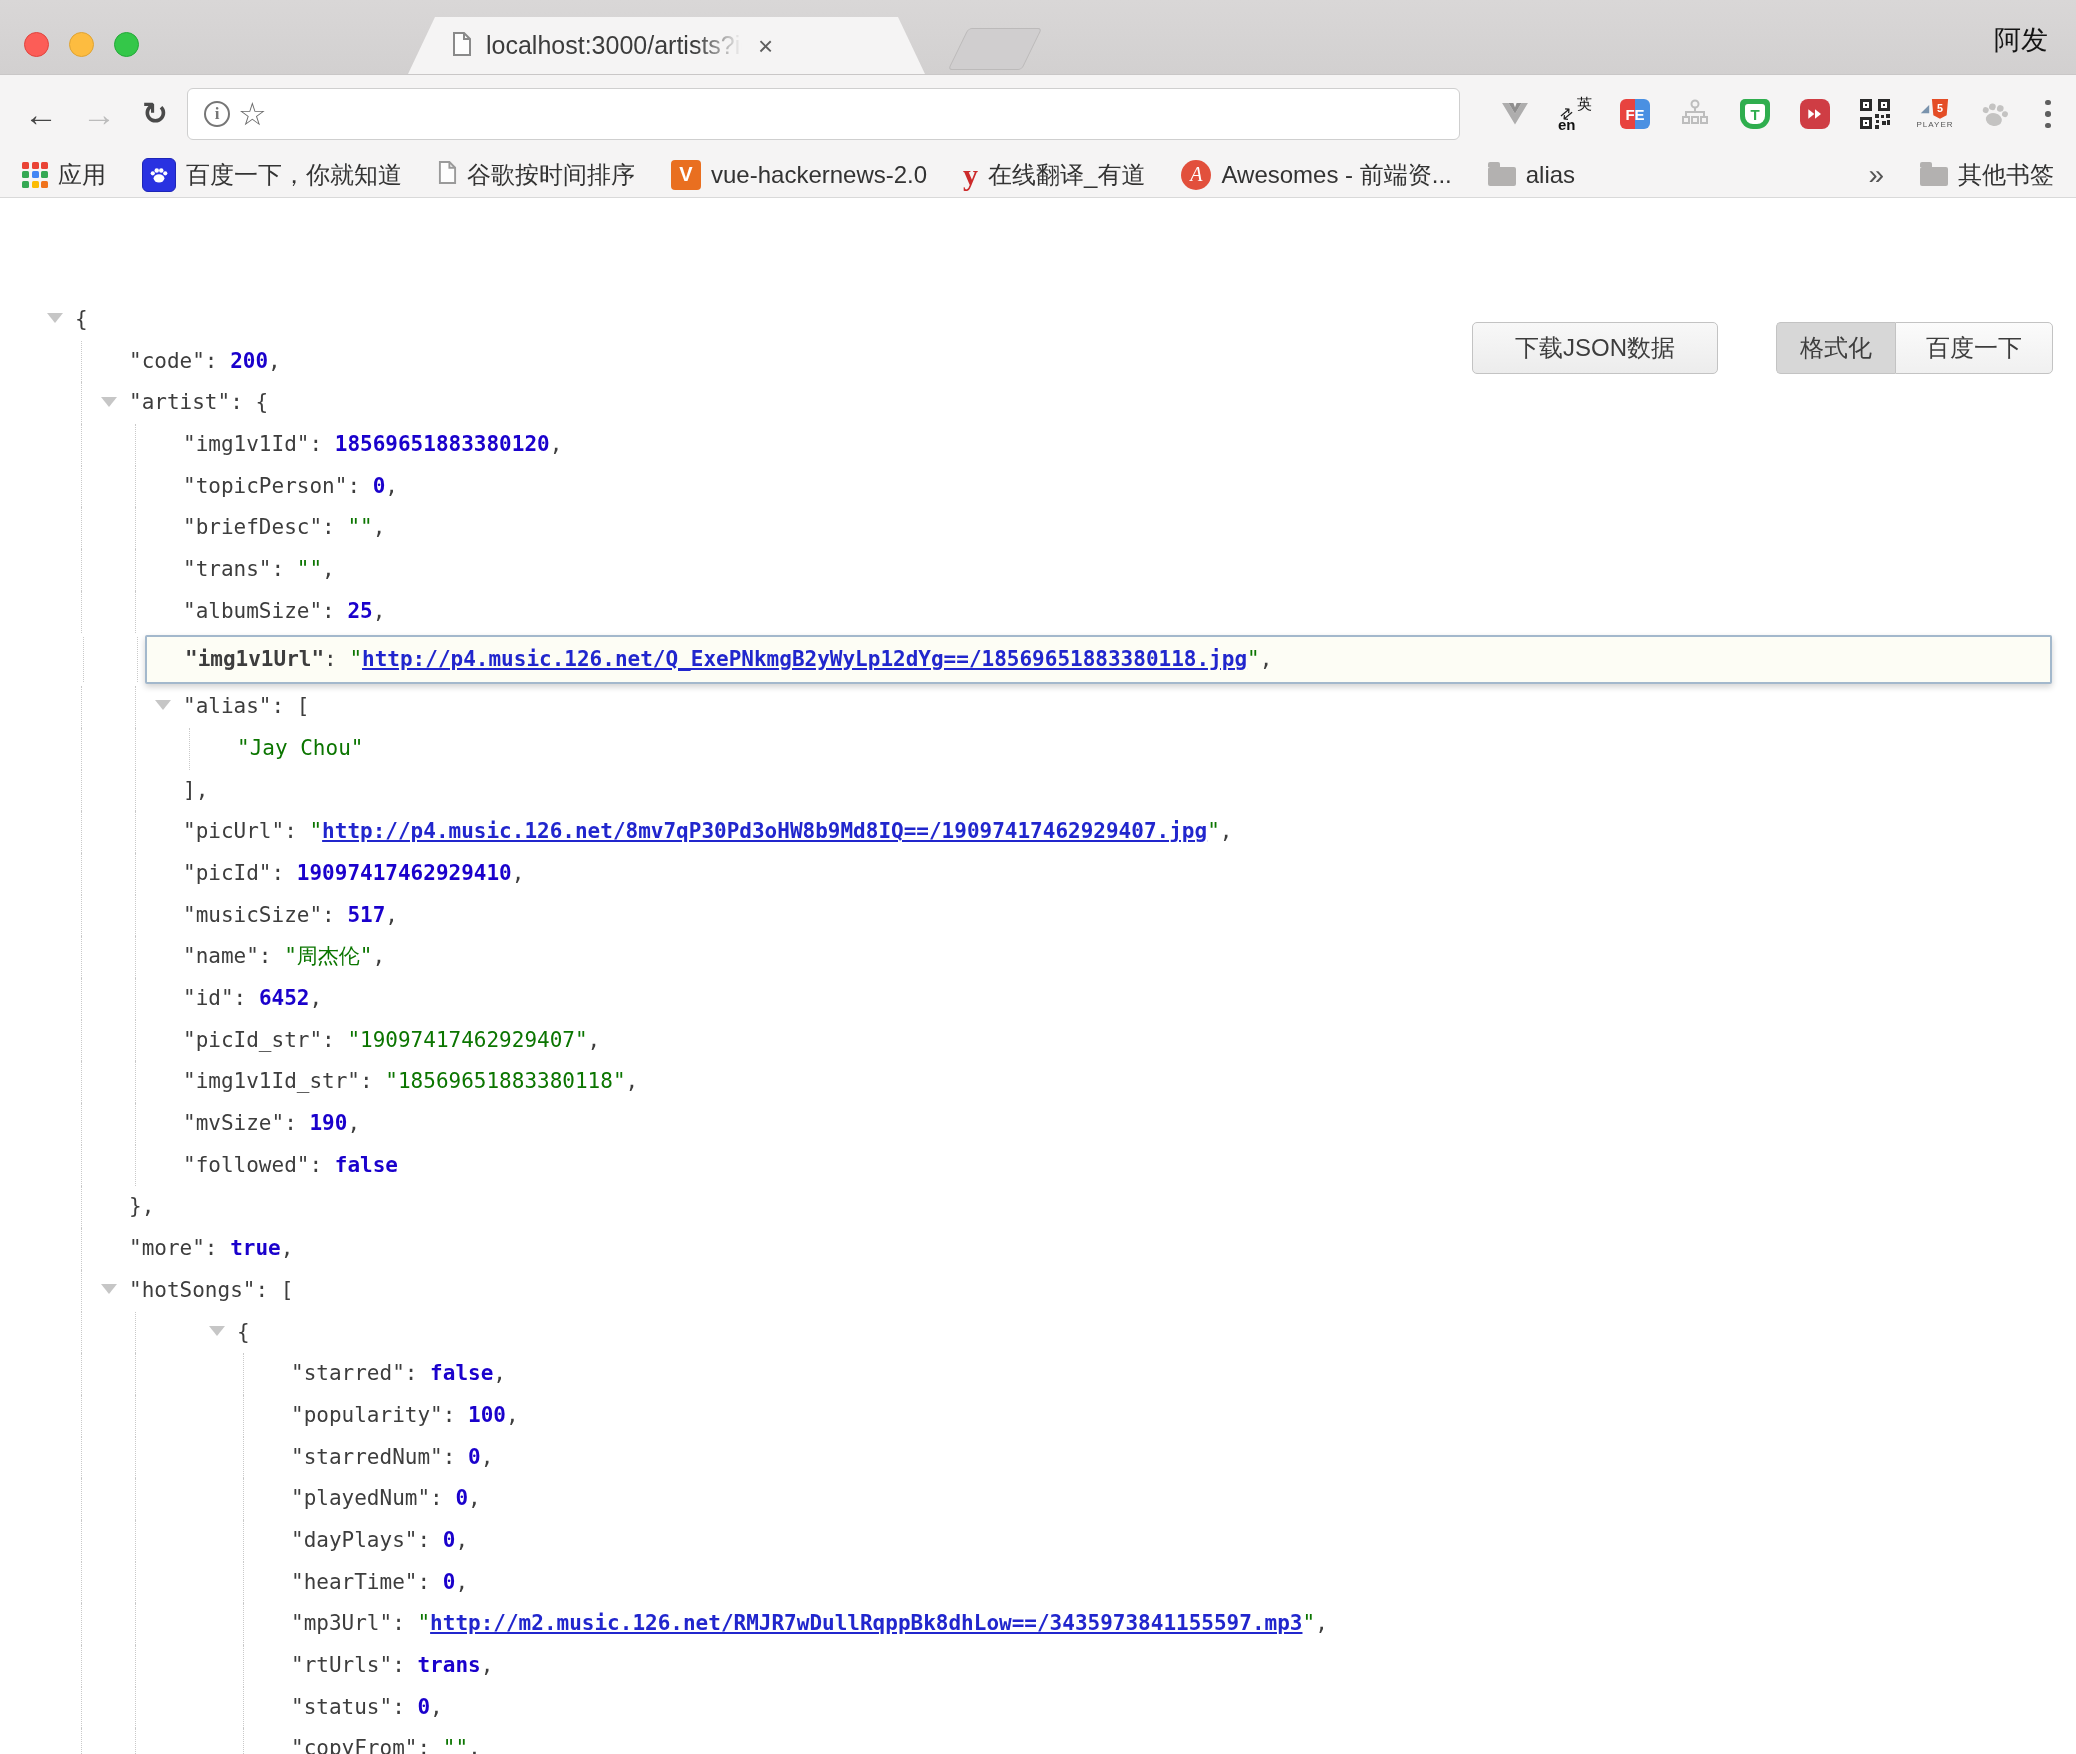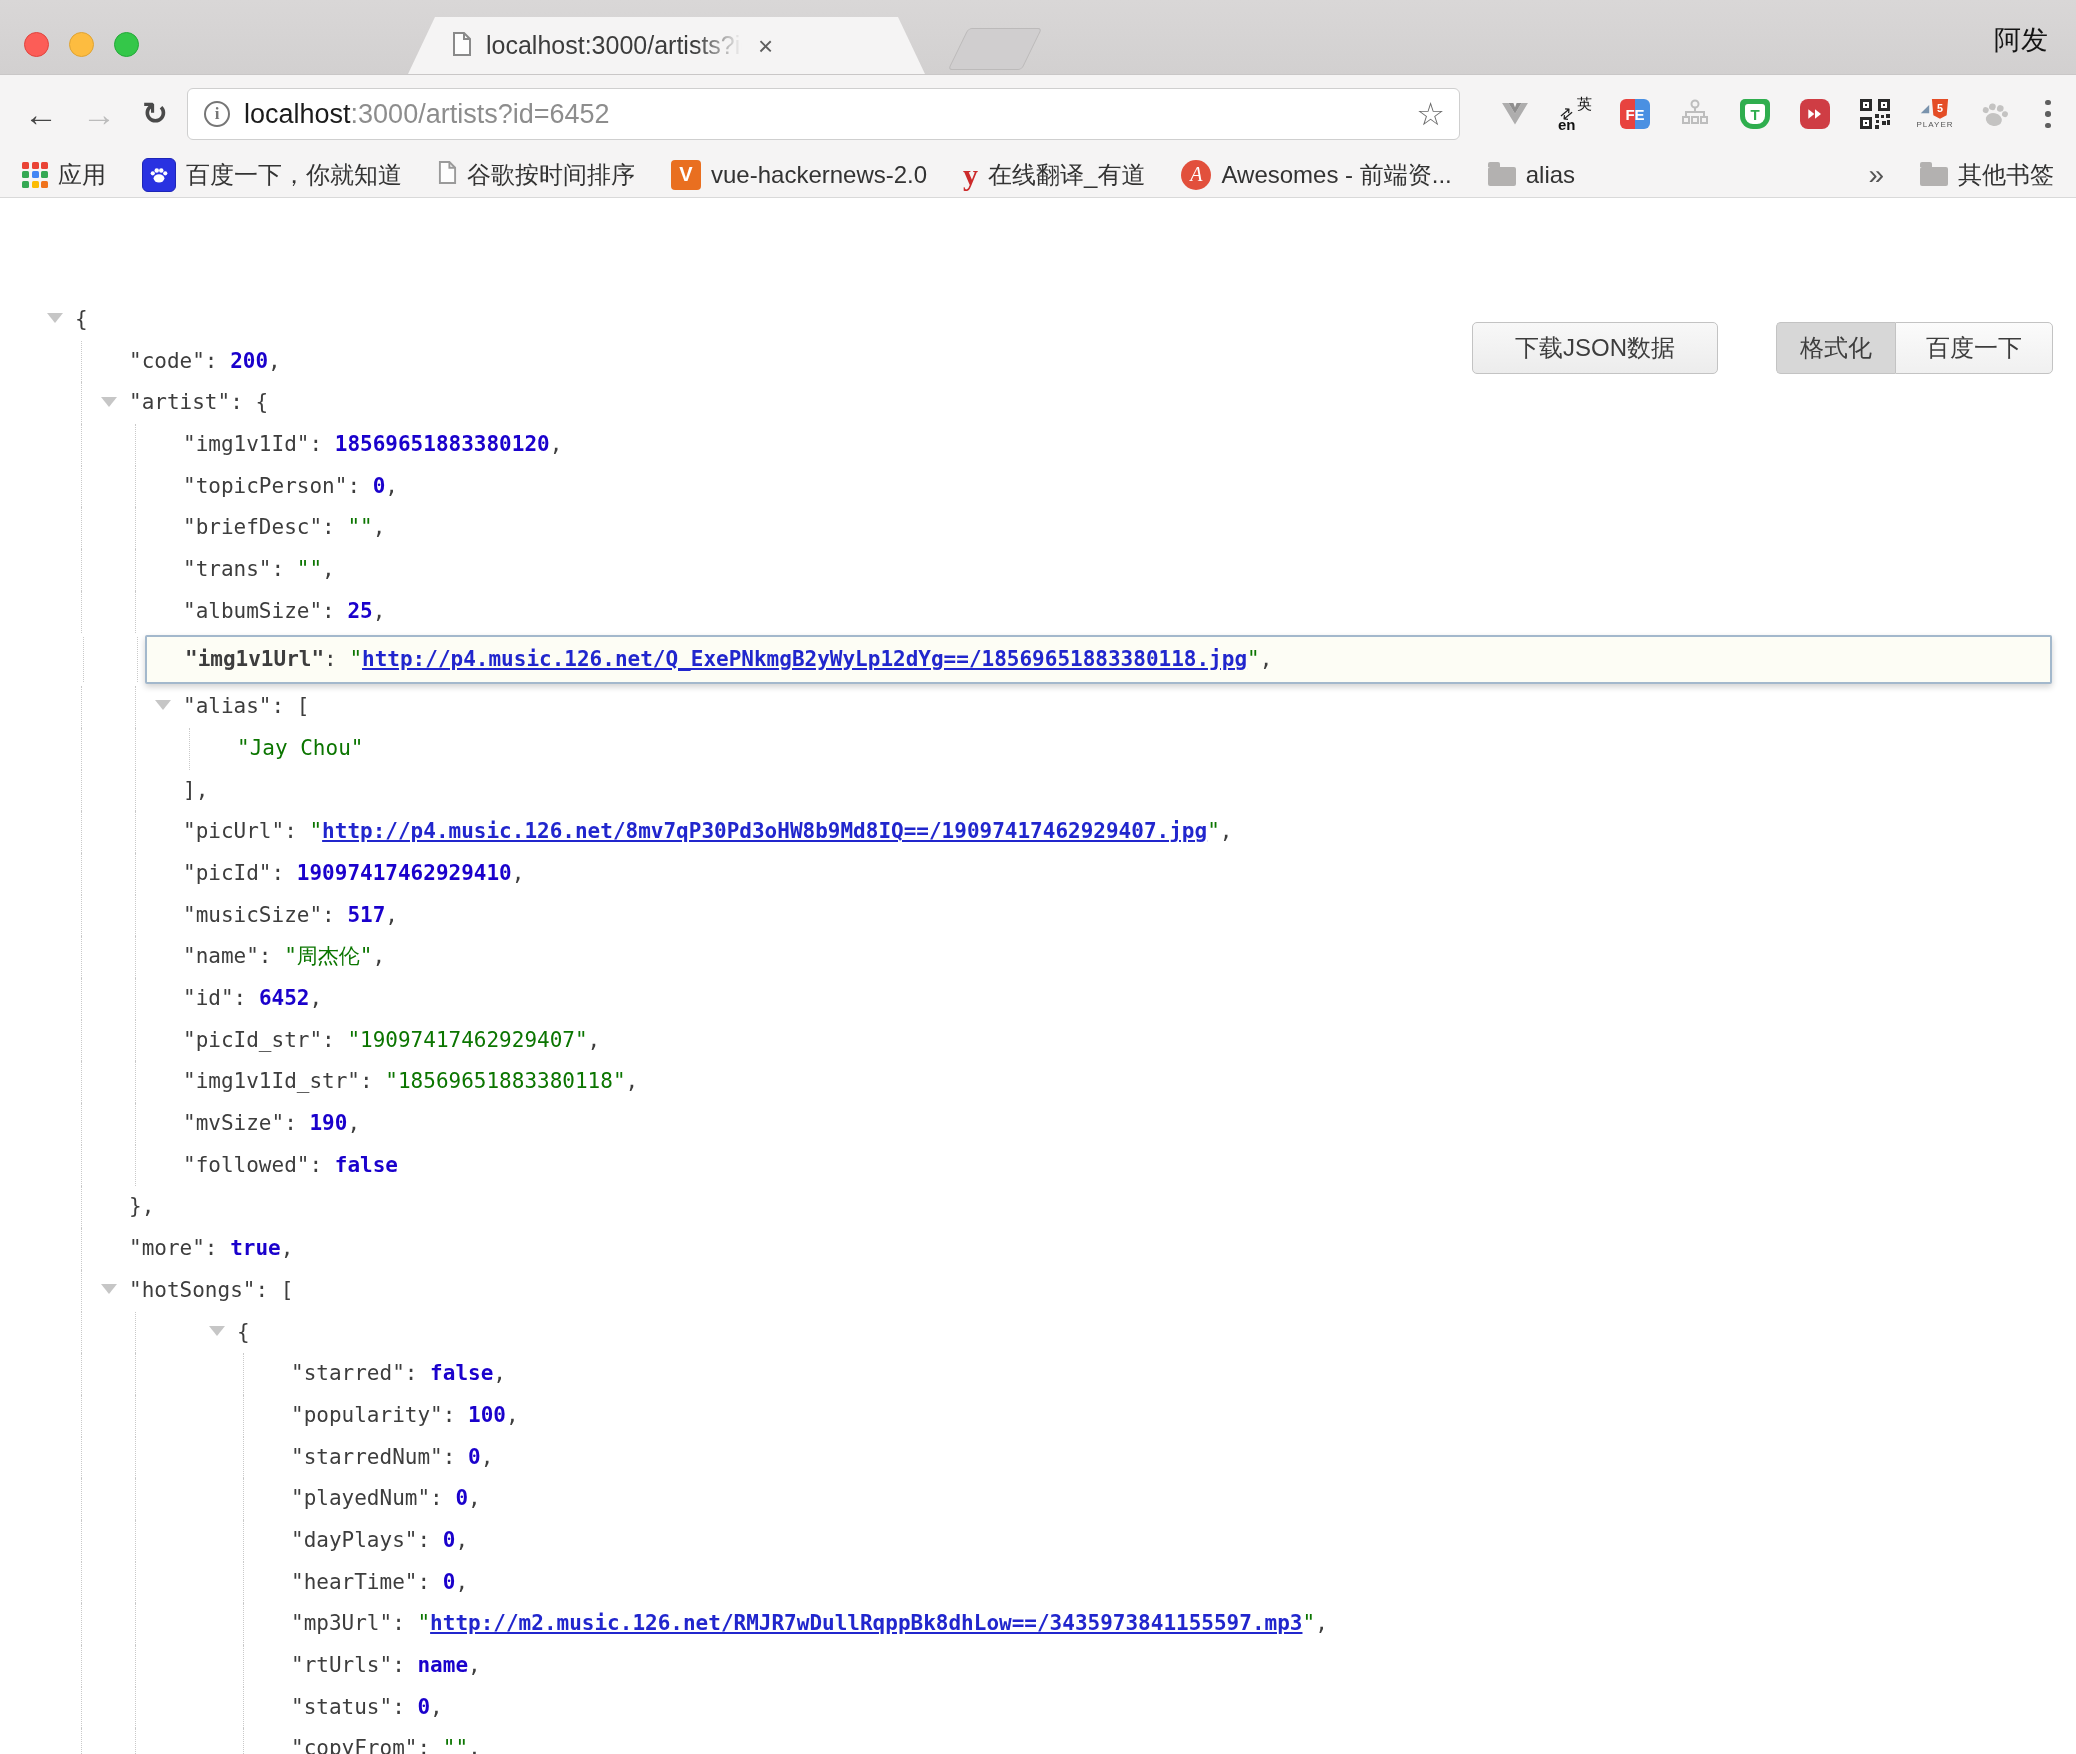--- a/index.html
+++ b/index.html
@@ -129,24 +129,20 @@
   <div class="profile-name">阿发</div>
 </div>
 
 <div class="toolbar">
   <span class="nav-ico back">←</span>
   <span class="nav-ico forward">→</span>
   <span class="nav-ico reload">↻</span>
 
   <div class="urlbar">
     <span class="info-ico">i</span>
-    <span class="url-text">
-      <span class="url-host">localhost</span>
-      <span class="url-rest">:3000/artists?id=6452</span>
-    </span>
     <span class="star-ico">☆</span>
   </div>
 
   <div class="ext-row">
     <span class="ext vue-ico">
       <svg viewBox="0 0 26 22" width="28">
           <path d="M1 1 h6 l6 10 6 -10 h6 L13 21 Z" fill="#aeadad"></path>
           <path d="M7 1 l6 10 6 -10 h-4.5 L13 5 11.5 1 Z" fill="#8f8e8e"></path>
         </svg>
     </span>
@@ -318,17 +314,17 @@
       <div class="json-row" style="padding-left: 101px;"><i class="guide" style="left: 81px;"></i><span class="arrow"></span><span class="t-k">"more"</span><span class="t-c">: </span><span class="t-n">true</span><span class="t-m">,</span></div>
       <div class="json-row" style="padding-left: 101px;"><i class="guide" style="left: 81px;"></i><span class="arrow has"></span><span class="t-k">"hotSongs"</span><span class="t-c">: </span><span class="t-b">[</span></div>
       <div class="json-row" style="padding-left: 209px;"><i class="guide" style="left: 81px;"></i><i class="guide" style="left: 135px;"></i><span class="arrow has"></span><span class="t-b">{</span></div>
       <div class="json-row" style="padding-left: 263px;"><i class="guide" style="left: 81px;"></i><i class="guide" style="left: 135px;"></i><i class="guide" style="left: 243px;"></i><span class="arrow"></span><span class="t-k">"starred"</span><span class="t-c">: </span><span class="t-n">false</span><span class="t-m">,</span></div>
       <div class="json-row" style="padding-left: 263px;"><i class="guide" style="left: 81px;"></i><i class="guide" style="left: 135px;"></i><i class="guide" style="left: 243px;"></i><span class="arrow"></span><span class="t-k">"popularity"</span><span class="t-c">: </span><span class="t-n">100</span><span class="t-m">,</span></div>
       <div class="json-row" style="padding-left: 263px;"><i class="guide" style="left: 81px;"></i><i class="guide" style="left: 135px;"></i><i class="guide" style="left: 243px;"></i><span class="arrow"></span><span class="t-k">"starredNum"</span><span class="t-c">: </span><span class="t-n">0</span><span class="t-m">,</span></div>
       <div class="json-row" style="padding-left: 263px;"><i class="guide" style="left: 81px;"></i><i class="guide" style="left: 135px;"></i><i class="guide" style="left: 243px;"></i><span class="arrow"></span><span class="t-k">"playedNum"</span><span class="t-c">: </span><span class="t-n">0</span><span class="t-m">,</span></div>
       <div class="json-row" style="padding-left: 263px;"><i class="guide" style="left: 81px;"></i><i class="guide" style="left: 135px;"></i><i class="guide" style="left: 243px;"></i><span class="arrow"></span><span class="t-k">"dayPlays"</span><span class="t-c">: </span><span class="t-n">0</span><span class="t-m">,</span></div>
       <div class="json-row" style="padding-left: 263px;"><i class="guide" style="left: 81px;"></i><i class="guide" style="left: 135px;"></i><i class="guide" style="left: 243px;"></i><span class="arrow"></span><span class="t-k">"hearTime"</span><span class="t-c">: </span><span class="t-n">0</span><span class="t-m">,</span></div>
       <div class="json-row" style="padding-left: 263px;"><i class="guide" style="left: 81px;"></i><i class="guide" style="left: 135px;"></i><i class="guide" style="left: 243px;"></i><span class="arrow"></span><span class="t-k">"mp3Url"</span><span class="t-c">: </span><span class="t-s">"</span><a class="t-l">http://m2.music.126.net/RMJR7wDullRqppBk8dhLow==/3435973841155597.mp3</a><span class="t-s">"</span><span class="t-m">,</span></div>
-      <div class="json-row" style="padding-left: 263px;"><i class="guide" style="left: 81px;"></i><i class="guide" style="left: 135px;"></i><i class="guide" style="left: 243px;"></i><span class="arrow"></span><span class="t-k">"rtUrls"</span><span class="t-c">: </span><span class="t-n">name</span><span class="t-m">,</span></div>
+      <div class="json-row" style="padding-left: 263px;"><i class="guide" style="left: 81px;"></i><i class="guide" style="left: 135px;"></i><i class="guide" style="left: 243px;"></i><span class="arrow"></span><span class="t-k">"rtUrls"</span><span class="t-c">: </span><span class="t-n">trans</span><span class="t-m">,</span></div>
       <div class="json-row" style="padding-left: 263px;"><i class="guide" style="left: 81px;"></i><i class="guide" style="left: 135px;"></i><i class="guide" style="left: 243px;"></i><span class="arrow"></span><span class="t-k">"status"</span><span class="t-c">: </span><span class="t-n">0</span><span class="t-m">,</span></div>
       <div class="json-row" style="padding-left: 263px;"><i class="guide" style="left: 81px;"></i><i class="guide" style="left: 135px;"></i><i class="guide" style="left: 243px;"></i><span class="arrow"></span><span class="t-k">"copyFrom"</span><span class="t-c">: </span><span class="t-s">""</span><span class="t-m">,</span></div>
     </div>
 </div>
 
 </body></html>

